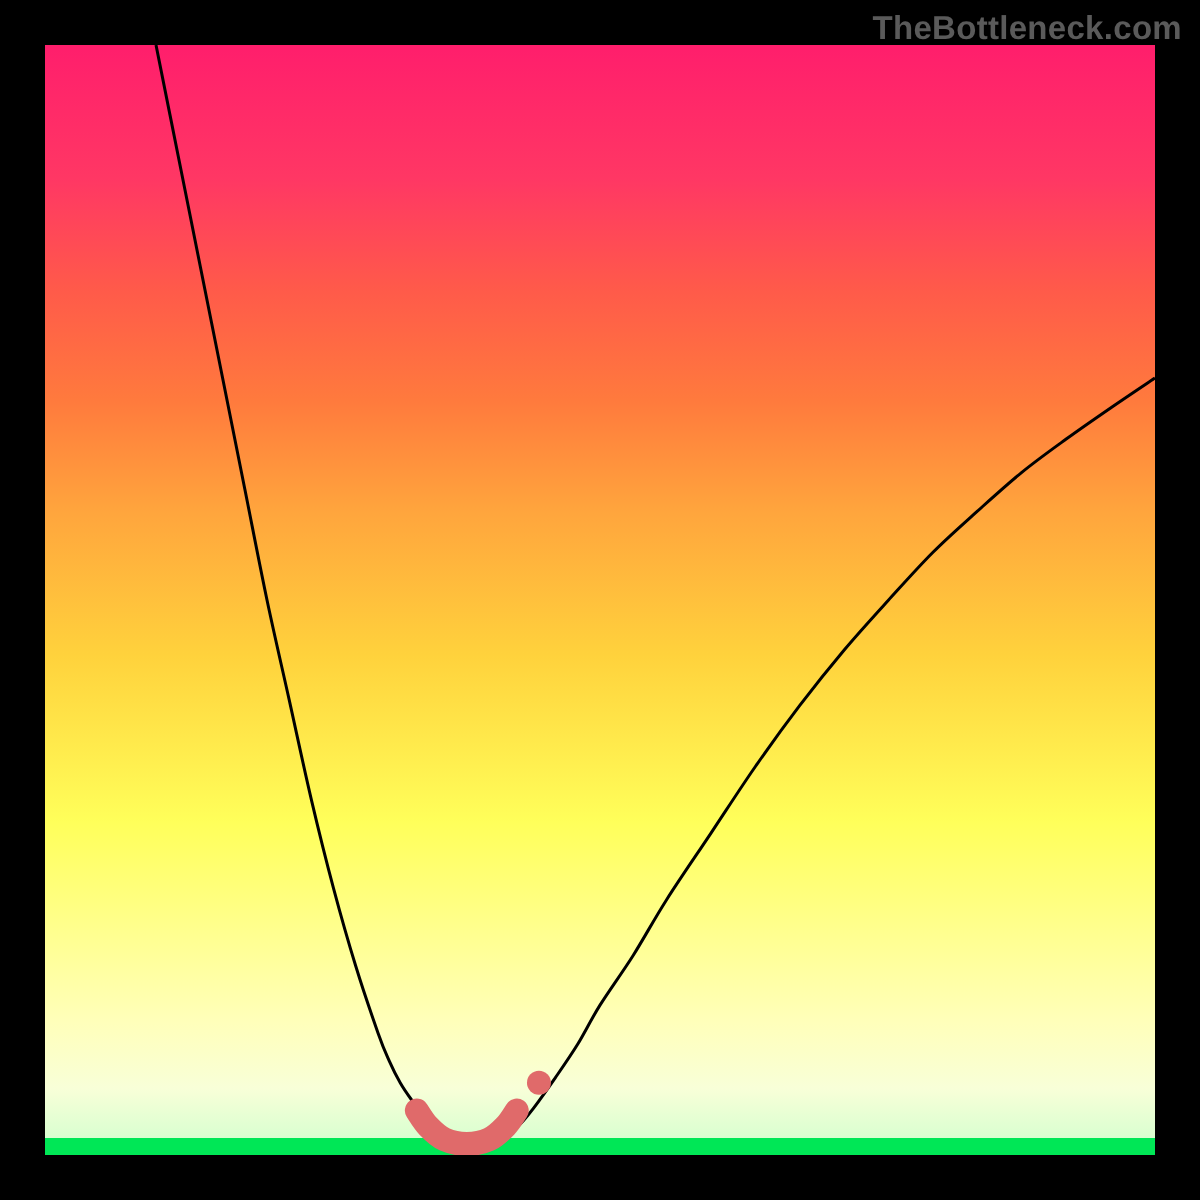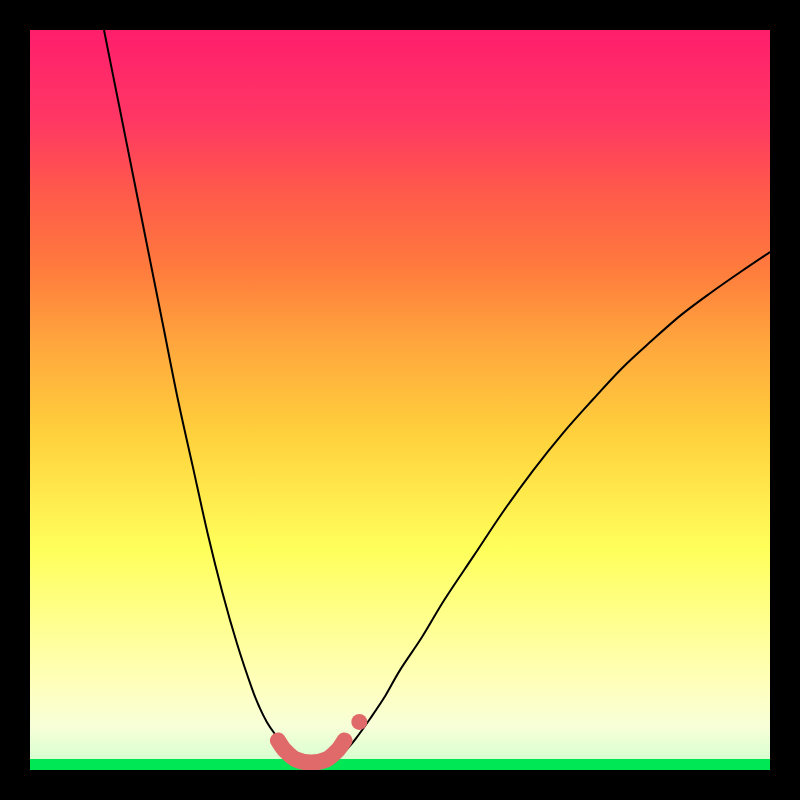--- a/index.html
+++ b/index.html
@@ -56,20 +56,21 @@
   left: 0; top: 0;
   width: 740px;
   height: 740px;
   display: block;
 }
 </style>
 </head>
 <body>
 
 <div class="outer">
+  <div class="watermark">TheBottleneck.com</div>
 
   <div class="plot">
     <svg viewBox="0 0 740 740" preserveAspectRatio="none">
       <g id="svg-layer">
           <path d="M 74 0 C 76.46666666666667 12.333333333333334, 83.86666666666666 49.33333333333333, 88.8 74 C 93.73333333333333 98.66666666666667, 98.66666666666667 123.33333333333333, 103.60000000000001 148 C 108.53333333333335 172.66666666666666, 113.46666666666667 197.33333333333334, 118.4 222 C 123.33333333333334 246.66666666666666, 128.26666666666665 271.3333333333333, 133.2 296 C 138.13333333333333 320.6666666666667, 143.06666666666666 346.56666666666666, 148 370 C 152.93333333333334 393.43333333333334, 157.86666666666667 414.40000000000003, 162.8 436.6 C 167.73333333333335 458.8, 172.66666666666666 482.23333333333335, 177.6 503.2 C 182.53333333333333 524.1666666666666, 187.46666666666667 543.9, 192.4 562.4 C 197.33333333333334 580.9, 202.26666666666668 598.1666666666667, 207.20000000000002 614.2 C 212.13333333333335 630.2333333333333, 218.3 648.1166666666667, 222 658.6 C 225.7 669.0833333333334, 226.93333333333334 671.5500000000001, 229.4 677.1 C 231.86666666666667 682.65, 234.33333333333334 687.5833333333333, 236.8 691.9 C 239.26666666666668 696.2166666666667, 241.73333333333335 699.67, 244.20000000000002 703 C 246.66666666666669 706.33, 249.13333333333335 709.1666666666666, 251.60000000000002 711.88 C 254.0666666666667 714.5933333333334, 256.53333333333336 717.06, 259 719.28 C 261.46666666666664 721.5, 265.16666666666663 724.2133333333334, 266.4 725.2" fill="none" stroke="#000000" stroke-width="2"></path>
           <path d="M 310.8 725.2 C 312.03333333333336 723.9666666666667, 315.73333333333335 720.5133333333333, 318.2 717.8 C 320.66666666666663 715.0866666666666, 321.90000000000003 713.8533333333332, 325.6 708.92 C 329.3 703.9866666666667, 335.4666666666667 695.3533333333334, 340.40000000000003 688.2 C 345.33333333333337 681.0466666666667, 350.26666666666665 674.0166666666667, 355.2 666 C 360.1333333333333 657.9833333333333, 363.8333333333333 649.9666666666667, 370 640.1 C 376.1666666666667 630.2333333333333, 384.80000000000007 618.5166666666667, 392.20000000000005 606.8 C 399.6 595.0833333333333, 405.7666666666667 583.3666666666666, 414.40000000000003 569.8 C 423.03333333333336 556.2333333333333, 434.1333333333333 540.1999999999999, 444 525.4 C 453.8666666666667 510.59999999999997, 463.73333333333335 495.18333333333334, 473.6 481 C 483.4666666666667 466.81666666666666, 493.33333333333337 453.24999999999994, 503.20000000000005 440.29999999999995 C 513.0666666666667 427.34999999999997, 522.9333333333333 415.01666666666665, 532.8 403.3 C 542.6666666666666 391.58333333333337, 552.5333333333333 380.85333333333335, 562.4 370 C 572.2666666666667 359.14666666666665, 582.1333333333333 348.04666666666674, 592 338.18000000000006 C 601.8666666666667 328.3133333333334, 611.7333333333333 319.68, 621.6 310.8 C 631.4666666666667 301.92, 641.3333333333334 292.9166666666667, 651.2 284.90000000000003 C 661.0666666666667 276.8833333333334, 670.9333333333334 269.8533333333333, 680.8000000000001 262.7 C 690.6666666666667 255.54666666666665, 700.5333333333333 248.7633333333334, 710.4 241.98000000000008 C 720.2666666666667 235.19666666666674, 735.0666666666666 225.33, 740 222" fill="none" stroke="#000000" stroke-width="2"></path>
           <path d="M 247.9 710.4 C 249.13333333333333 712.1266666666667, 252.21666666666664 717.5533333333333, 255.29999999999998 720.76 C 258.3833333333333 723.9666666666667, 262.0833333333333 727.6666666666666, 266.4 729.64 C 270.71666666666664 731.6133333333333, 276.26666666666665 732.6, 281.2 732.6 C 286.1333333333333 732.6, 291.68333333333334 731.6133333333333, 296 729.64 C 300.31666666666666 727.6666666666666, 304.01666666666665 723.9666666666667, 307.09999999999997 720.76 C 310.1833333333333 717.5533333333333, 313.26666666666665 712.1266666666667, 314.5 710.4" fill="none" stroke="#e06a6a" stroke-width="16" stroke-linecap="round" stroke-linejoin="round"></path>
           <circle cx="329.3" cy="691.9" r="8" fill="#e06a6a"></circle>
         </g>
     </svg>

